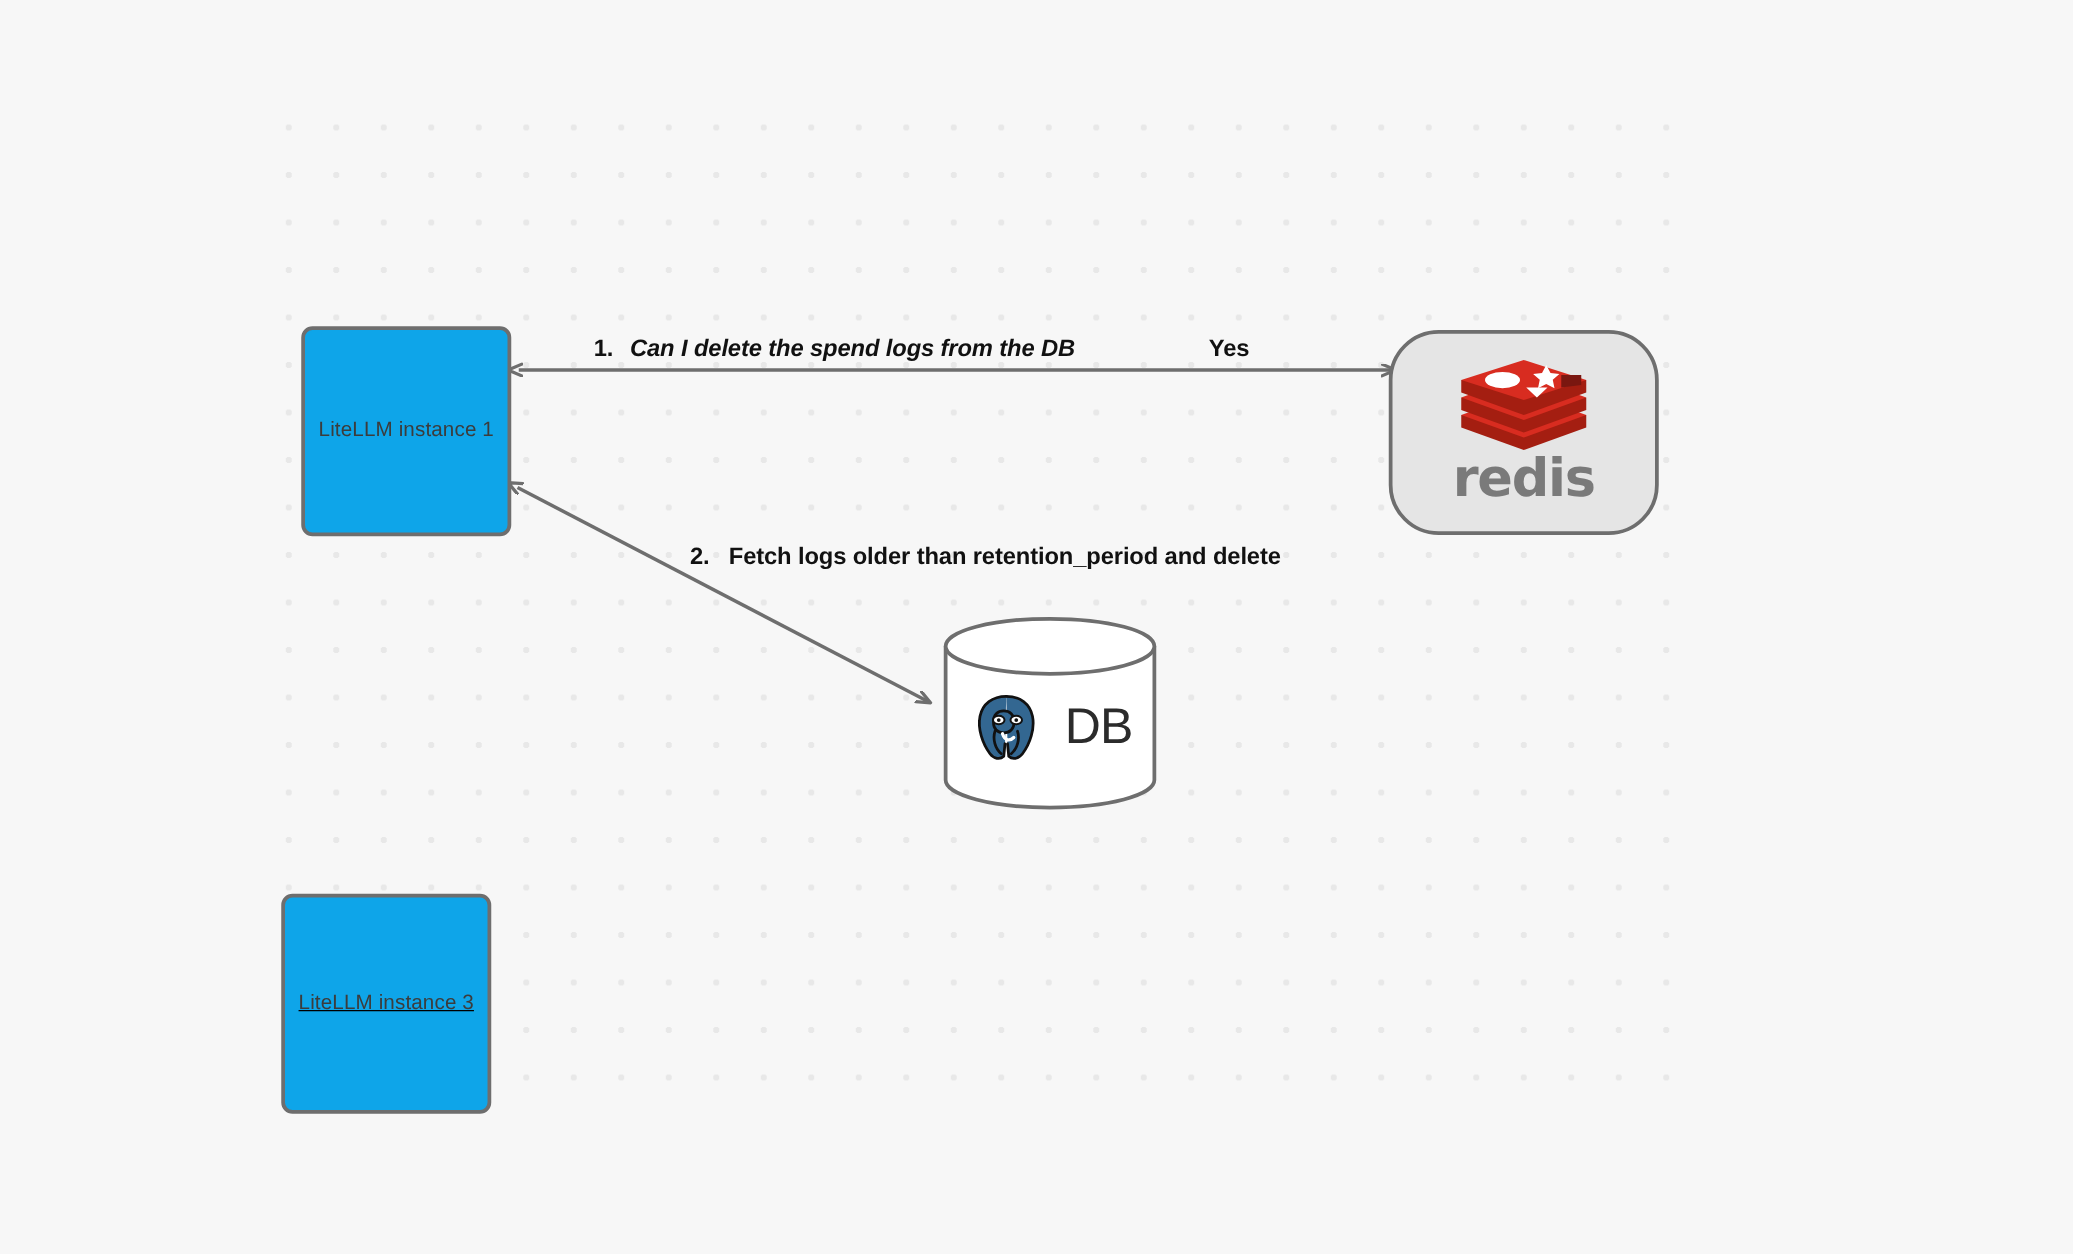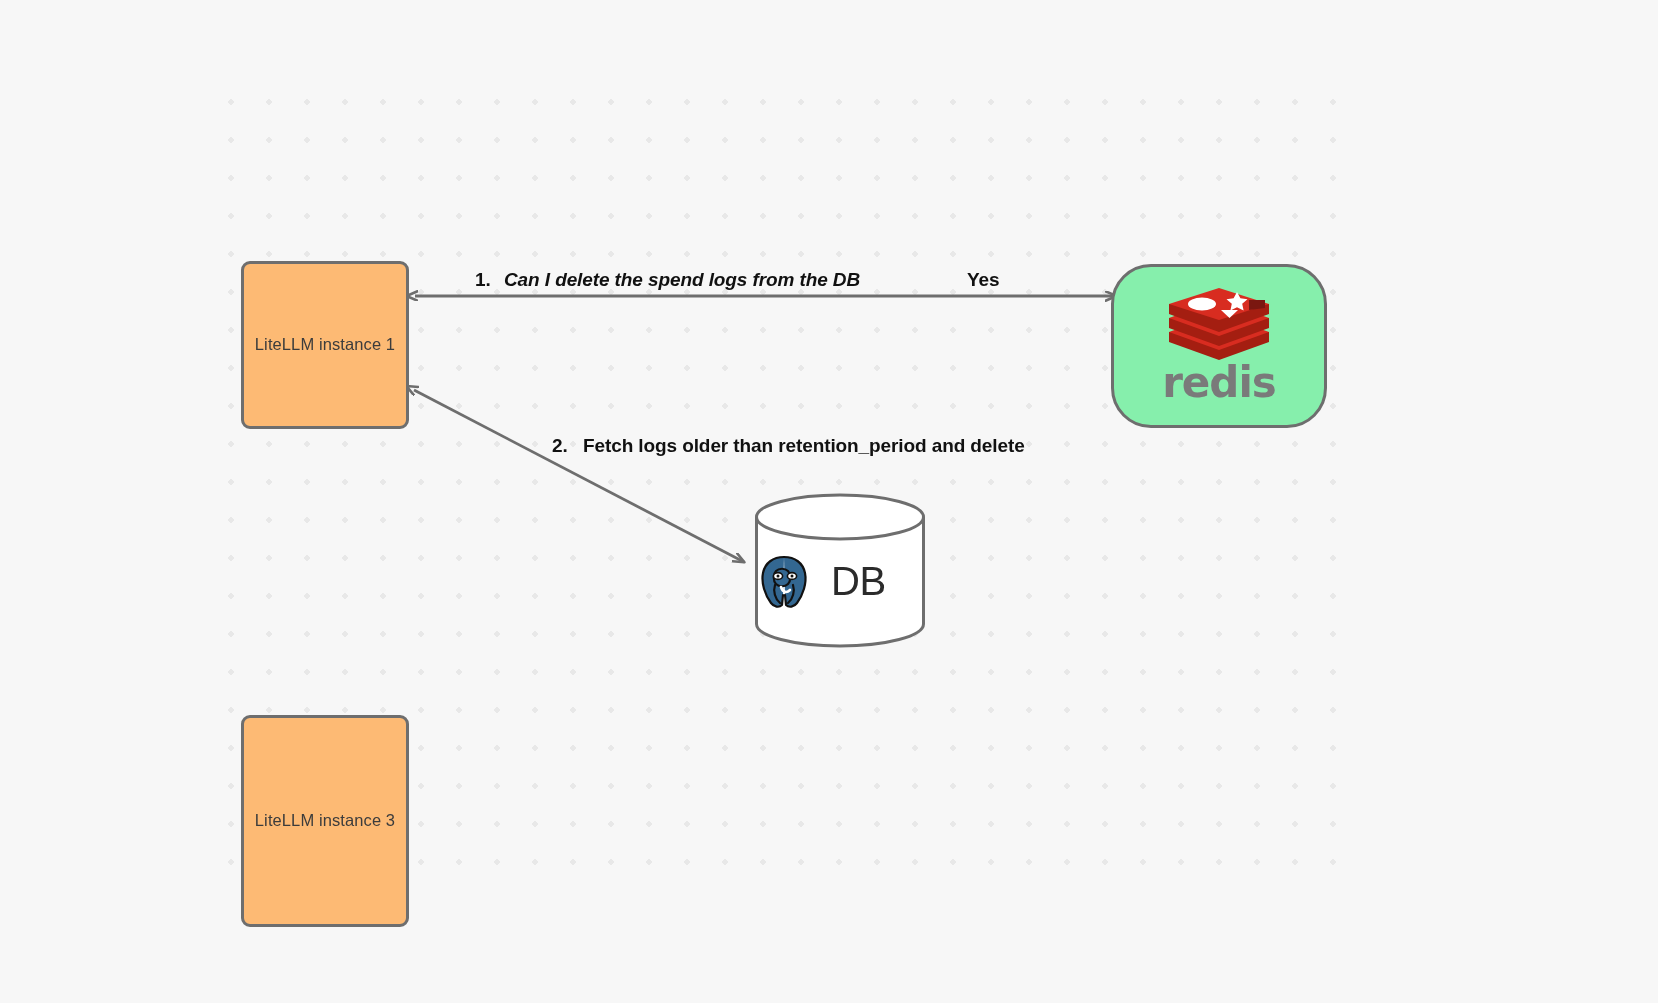--- a/index.html
+++ b/index.html
@@ -21,21 +21,21 @@
     top: 76px;
     width: 1140px;
     height: 814px;
     background-image: radial-gradient(#e8e8e8 2.6px, transparent 2.7px);
     background-size: 38px 38px;
     background-position: 7px 7px;
     pointer-events: none;
   }
   .node-box {
     position: absolute;
-    background: #fdba74;
+    background: #0ea5e9;
     border: 3px solid #6e6e6e;
     border-radius: 9px;
     box-sizing: border-box;
     display: flex;
     align-items: center;
     justify-content: center;
   }
   .node-label {
     font-size: 16.5px;
     color: #3c3c3c;
@@ -43,21 +43,21 @@
     letter-spacing: 0.1px;
     text-align: center;
     line-height: 1.3;
   }
   .redis-node {
     position: absolute;
     left: 1111px;
     top: 264px;
     width: 216px;
     height: 164px;
-    background: #86efac;
+    background: #e5e5e5;
     border: 3px solid #6e6e6e;
     border-radius: 40px;
     box-sizing: border-box;
     display: flex;
     flex-direction: column;
     align-items: center;
     justify-content: center;
   }
   .redis-wordmark {
     font-size: 42px;
@@ -76,20 +76,21 @@
     height: 155px;
   }
   .db-inner {
     position: absolute;
     left: 0;
     top: 0;
     width: 100%;
     height: 100%;
     display: flex;
     align-items: center;
+    justify-content: center;
     gap: 16px;
     padding-top: 22px;
     box-sizing: border-box;
   }
   .db-text {
     font-size: 40px;
     font-weight: 400;
     color: #2b2b2b;
     font-family: "Liberation Sans", sans-serif;
     letter-spacing: -0.5px;
@@ -136,21 +137,21 @@
     <g>
       <line x1="414" y1="390" x2="744" y2="562" stroke="#6e6e6e" stroke-width="2.8" marker-start="url(#arrowStart)" marker-end="url(#arrowEnd)"></line>
     </g>
   </svg>
 
   <div class="node-box" style="left:241px; top:261px; width:168px; height:168px;">
     <span class="node-label">LiteLLM instance 1</span>
   </div>
 
 
-  <div class="node-box" style="left:241px; top:715px; width:168px; height:212px;">
+  <div class="node-box" style="left:225px; top:715px; width:168px; height:176px;text-decoration:underline;">
     <span class="node-label">LiteLLM instance 3</span>
   </div>
 
   <div class="redis-node">
     <span style="display:block; line-height:0;">
       <svg width="108" height="72" viewBox="0 0 108 72" xmlns="http://www.w3.org/2000/svg">
 
         <path d="M54 72 L4 54 L4 44 L104 44 L104 54 Z" fill="#a41e11"></path>
         <path d="M4 44 L54 26 L104 44 L54 62 Z" fill="#d82c20"></path>
 

